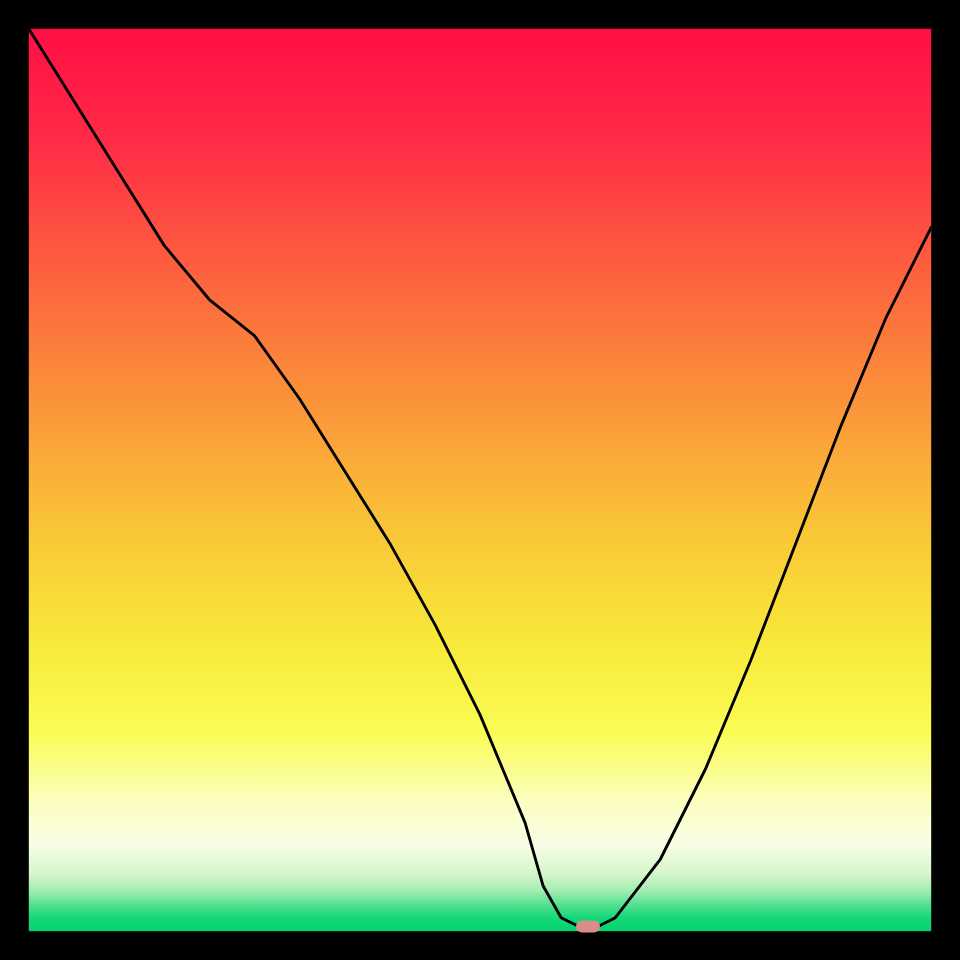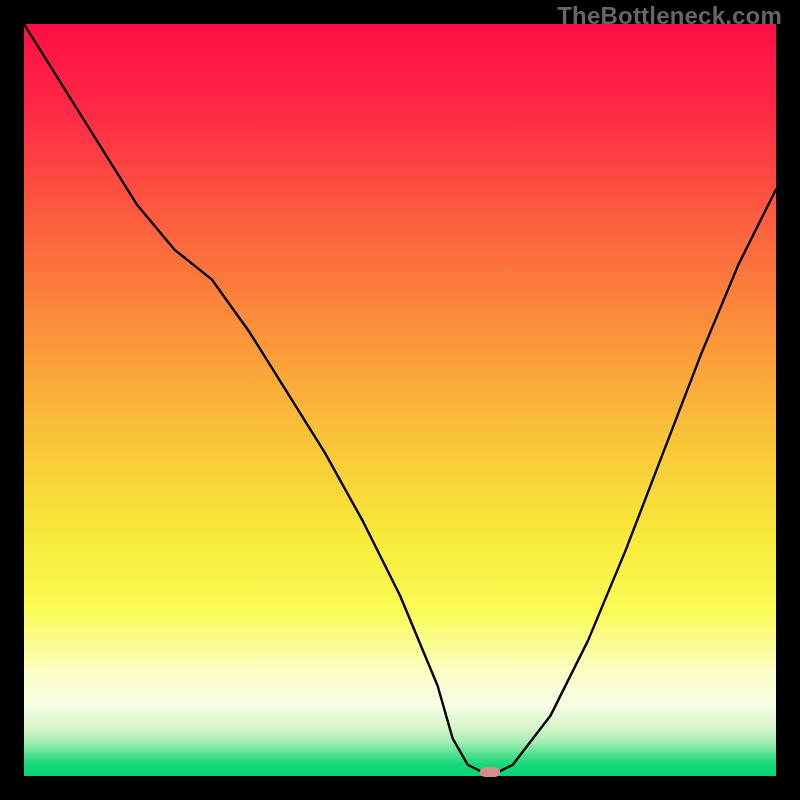--- a/index.html
+++ b/index.html
@@ -53,21 +53,20 @@
     border-radius: 5px;
     transform: translate(-50%, -50%);
     z-index: 3;
   }
 </style>
 </head>
 <body>
 
 <div class="frame">
 
-  <div class="watermark">TheBottleneck.com</div>
 
   <div class="plot">
     <div class="gradient" style="background: linear-gradient(rgb(255, 14, 69) 0%, rgb(255, 42, 70) 12%, rgb(253, 90, 63) 25%, rgb(251, 143, 58) 40%, rgb(249, 196, 55) 55%, rgb(248, 233, 58) 68%, rgb(250, 252, 85) 78%, rgb(252, 254, 195) 86%, rgb(246, 253, 230) 90.5%, rgb(216, 246, 204) 93.5%, rgb(163, 237, 179) 95.5%, rgb(77, 224, 142) 97.2%, rgb(21, 216, 121) 98.5%, rgb(4, 211, 112) 100%);"></div>
 
     <svg class="curve" viewBox="0 0 752 752" preserveAspectRatio="none">
       <path d="M0.00 0.00 L37.60 60.16 L75.20 120.32 L112.80 180.48 L150.40 225.60 L188.00 255.68 L225.60 308.32 L263.20 368.48 L300.80 428.64 L338.40 496.32 L376.00 571.52 L413.60 661.76 L428.64 714.40 L443.68 740.72 L458.72 748.24 L473.76 748.24 L488.80 740.72 L526.40 691.84 L564.00 616.64 L601.60 526.40 L639.20 428.64 L676.80 330.88 L714.40 240.64 L752.00 165.44" fill="none" stroke="#000000" stroke-width="2.4" stroke-linejoin="round" stroke-linecap="round"></path>
     </svg>
 
     <div class="marker" style="left: 466.24px; top: 748.24px; background: rgb(217, 141, 139);"></div>
   </div>

